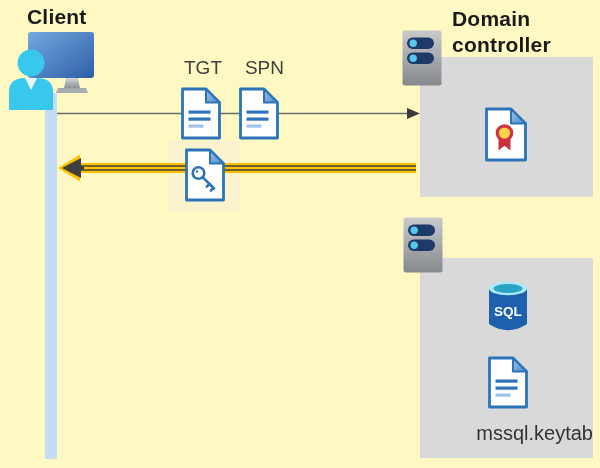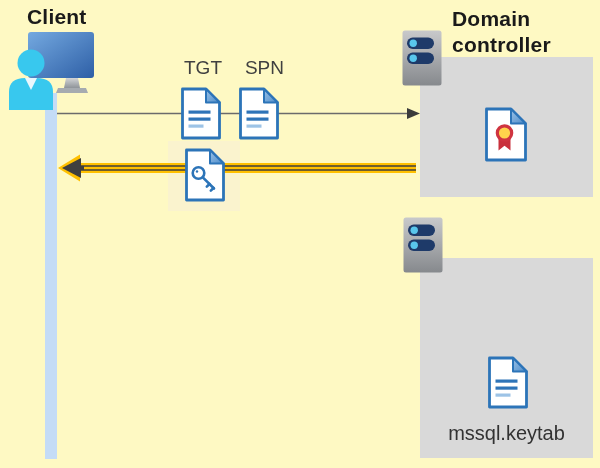--- a/index.html
+++ b/index.html
@@ -3,21 +3,21 @@
 <meta charset="utf-8">
 <style>
   html,body { margin:0; padding:0; background:#ffffff; }
   .canvas {
     position:relative; width:600px; height:468px; background:#fef9c3;
     font-family:"Liberation Sans", sans-serif; overflow:hidden;
   }
   .abs { position:absolute; }
   .h1  { font-size:21px; font-weight:700; color:#1a1a1a; line-height:1.22; letter-spacing:0.2px; }
   .sub { font-size:19px; font-weight:400; color:#404040; text-align:right; }
-  .cap { font-size:20px; font-weight:400; color:#333333; text-align:center; }
+  .cap { font-size:20px; font-weight:400; color:#333333; text-align:right; }
   .panel { background:#d9d9d9; }
   .hl { background:#faf3ce; }
   .bar { background:#c4dcf6; }
   svg { display:block; }
 </style>
 </head>
 <body>
 
 <div class="canvas">
 
@@ -171,20 +171,28 @@
         </defs>
       <rect x="1.5" y="1.5" width="39" height="55" rx="2.5" fill="url(#srv2)"></rect>
       <rect x="6" y="8.5" width="27" height="11.5" rx="5.75" fill="#1e3a69"></rect>
       <circle cx="12.2" cy="14.25" r="3.7" fill="#59c6ec"></circle>
       <rect x="6" y="23.5" width="27" height="11.5" rx="5.75" fill="#1e3a69"></rect>
       <circle cx="12.2" cy="29.25" r="3.7" fill="#59c6ec"></circle>
     </svg>
   </div>
 
 
+  <div class="abs" style="left:487px; top:281px; z-index:5;">
+    <svg width="42" height="51" viewBox="0 0 42 51">
+      <path d="M2,7.5 L2,43 Q21,55.5 40,43 L40,7.5 Z" fill="#1c60ae"></path>
+      <ellipse cx="21" cy="7.5" rx="19" ry="6.8" fill="#aee9fb"></ellipse>
+      <ellipse cx="21" cy="7.5" rx="14.5" ry="4.6" fill="#2aa5c6"></ellipse>
+      <text x="21" y="35" text-anchor="middle" font-family="Liberation Sans, sans-serif" font-size="13.5" font-weight="700" fill="#ffffff">SQL</text>
+    </svg>
+  </div>
 
   <div class="abs" style="left:487px; top:356px; z-index:5;">
     <svg width="42" height="53" viewBox="0 0 42 53">
       <defs>
           <linearGradient id="fold5" x1="0" y1="0" x2="1" y2="1">
         <stop offset="0" stop-color="#9cc3e8"></stop>
             <stop offset="1" stop-color="#4e8cc9"></stop>
       </linearGradient>
         </defs>
       <path d="M2.5,2 L26,2 L39.5,15.5 L39.5,51 L2.5,51 Z" fill="#ffffff" stroke="#2c74b8" stroke-width="2.8" stroke-linejoin="round"></path>

